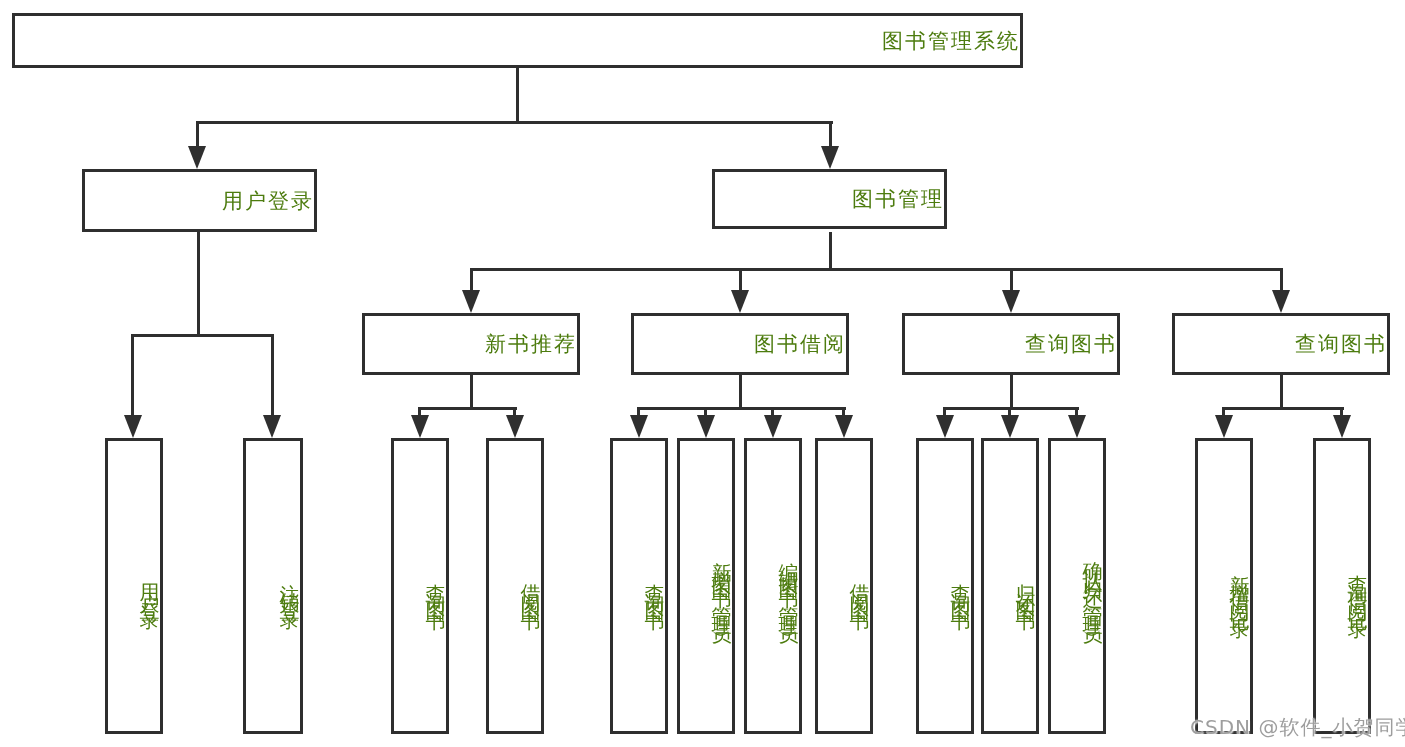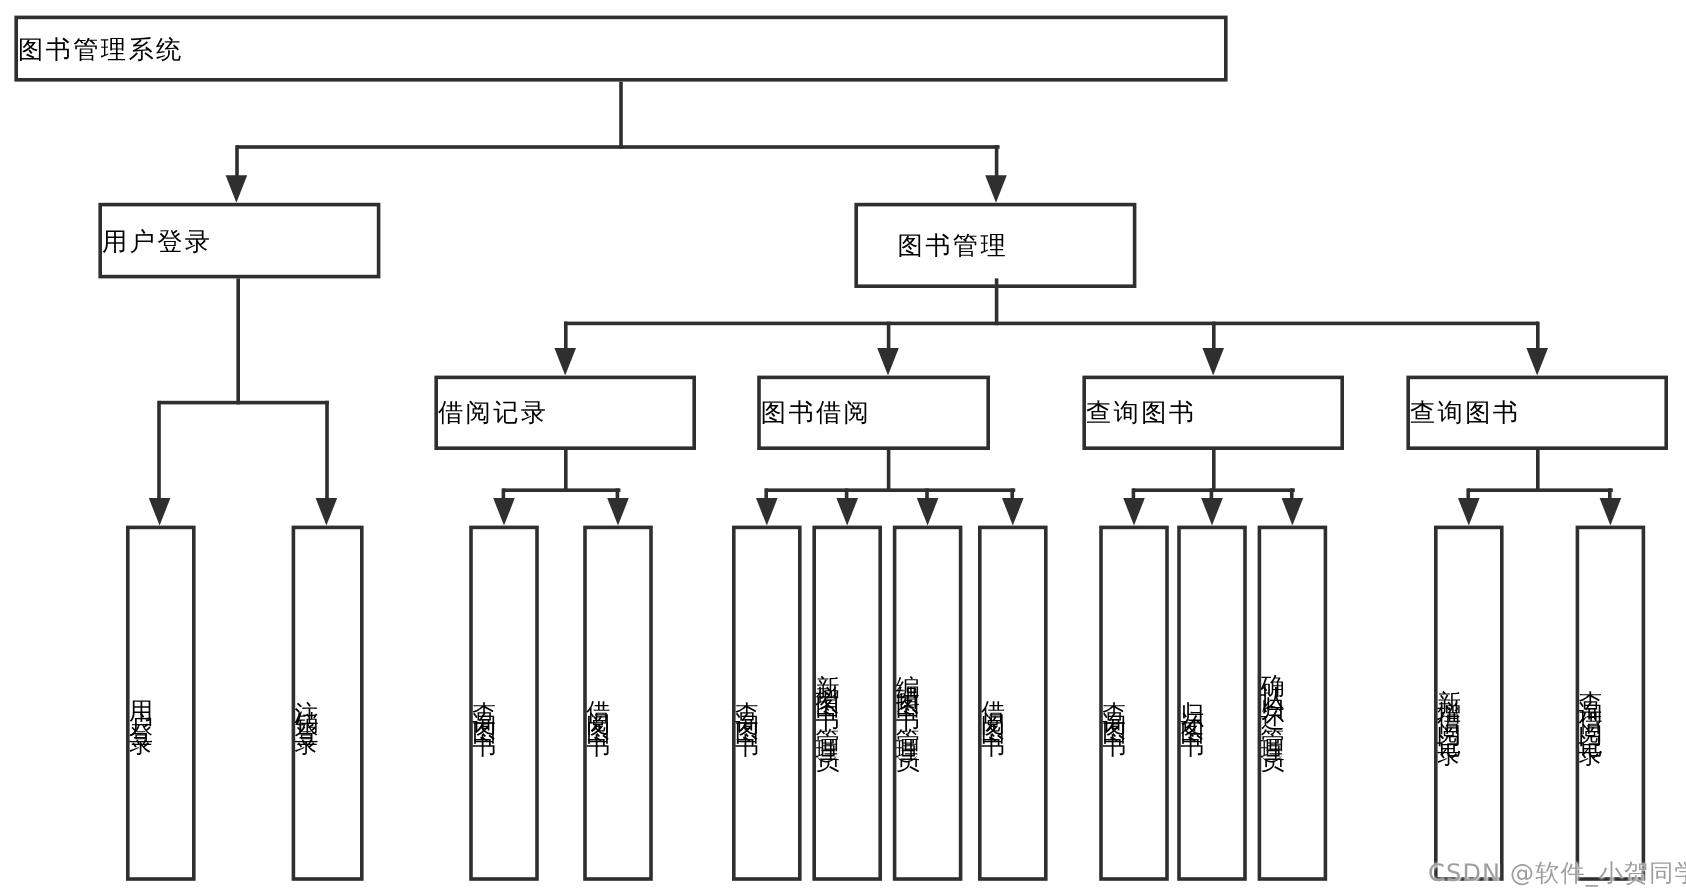--- a/index.html
+++ b/index.html
@@ -10,22 +10,22 @@
     font-family:"DejaVu Sans","Liberation Sans",sans-serif;
     overflow:hidden;
   }
   .node{
     position:absolute;
     box-sizing:border-box;
     border:3px solid #2f2f2f;
     background:#ffffff;
     display:flex;
     align-items:center;
-    justify-content:flex-start;
-    color:#000000;
+    justify-content:flex-end;
+    color:#4d7c0f;
     font-size:21px;
     letter-spacing:2px;
     white-space:nowrap;
   }
   .vnode .label{
     writing-mode:vertical-rl;
     letter-spacing:9px;
     font-size:20px;
     line-height:1;
   }
@@ -60,21 +60,21 @@
   <div class="vline" style="left:516px;top:68px;height:56px;"></div>
   <div class="hline" style="left:197px;top:121px;width:636px;"></div>
   <div class="vline" style="left:196px;top:121px;height:28px;"></div>
   <div class="arrow" style="left:188px;top:146px;"></div>
   <div class="vline" style="left:829px;top:121px;height:28px;"></div>
   <div class="arrow" style="left:821px;top:146px;"></div>
 
   <div class="node" style="left:82px;top:169px;width:235px;height:63px;">
     <span class="label">用户登录</span>
   </div>
-  <div class="node" style="left:712px;top:169px;width:235px;height:71px;padding-left:33px;">
+  <div class="node" style="left:712px;top:169px;width:235px;height:60px;padding-left:33px;">
     <span class="label">图书管理</span>
   </div>
 
   <div class="vline" style="left:197px;top:232px;height:105px;"></div>
   <div class="hline" style="left:132px;top:334px;width:142px;"></div>
   <div class="vline" style="left:131px;top:334px;height:83px;"></div>
   <div class="arrow" style="left:124px;top:415px;"></div>
   <div class="vline" style="left:271px;top:334px;height:83px;"></div>
   <div class="arrow" style="left:263px;top:415px;"></div>
 
@@ -83,23 +83,23 @@
   <div class="vline" style="left:470px;top:268px;height:25px;"></div>
   <div class="arrow" style="left:462px;top:290px;"></div>
   <div class="vline" style="left:739px;top:268px;height:25px;"></div>
   <div class="arrow" style="left:731px;top:290px;"></div>
   <div class="vline" style="left:1010px;top:268px;height:25px;"></div>
   <div class="arrow" style="left:1002px;top:290px;"></div>
   <div class="vline" style="left:1280px;top:268px;height:25px;"></div>
   <div class="arrow" style="left:1272px;top:290px;"></div>
 
   <div class="node" style="left:362px;top:313px;width:218px;height:62px;">
-    <span class="label">借阅记录</span>
+    <span class="label">新书推荐</span>
   </div>
-  <div class="node" style="left:631px;top:313px;width:194px;height:62px;">
+  <div class="node" style="left:631px;top:313px;width:218px;height:62px;">
     <span class="label">图书借阅</span>
   </div>
   <div class="node" style="left:902px;top:313px;width:218px;height:62px;">
     <span class="label">查询图书</span>
   </div>
   <div class="node" style="left:1172px;top:313px;width:218px;height:62px;">
     <span class="label">查询图书</span>
   </div>
 
   <div class="vline" style="left:470px;top:375px;height:35px;"></div>

